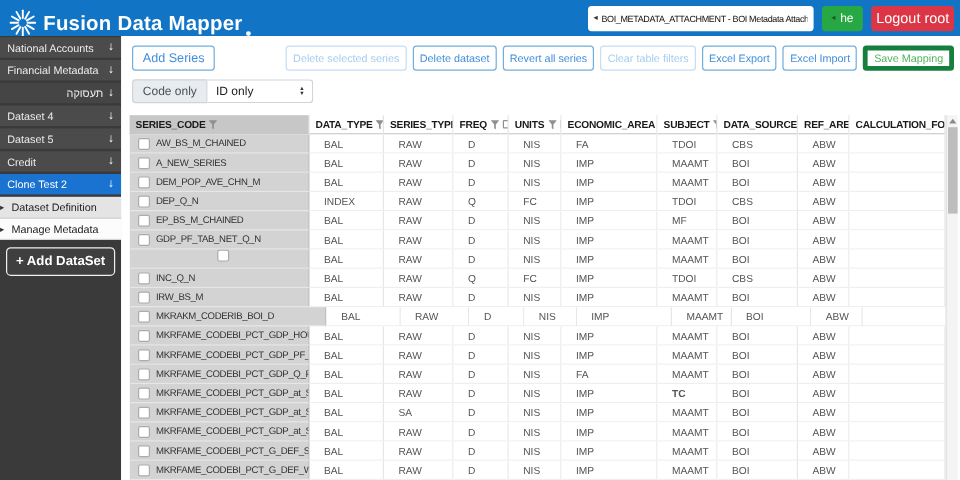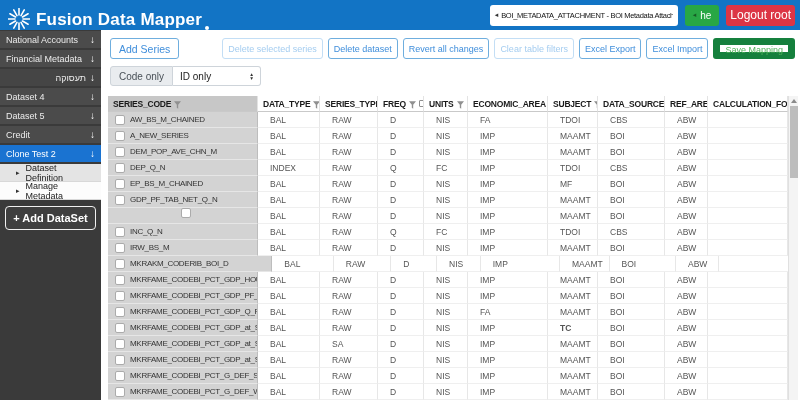--- a/index.html
+++ b/index.html
@@ -25,38 +25,38 @@
     font-size:12px; padding:0 4px; cursor:pointer; }
 
   
   .sidebar { position:absolute; left:0; top:30px; width:101px; height:370px; background:#3a3a3a; }
   .ds-item { height:17px; margin:1px 0 2px 0; background:#4b4b4b; color:#ececec; font-size:9px;
     display:flex; align-items:center; justify-content:space-between; padding:0 6px; cursor:pointer; }
   .ds-item .ds-arrow { color:#fff; font-size:10px; font-weight:bold; line-height:1; }
   .ds-item.rtl { justify-content:flex-end; gap:4px; background:#454545; }
   .ds-item.selected { background: var(--selected-item-blue,#1a73d1); color:#fff; }
   .sub-item { height:18px; font-size:9px; color:#222; display:flex; align-items:center; gap:6px;
-    padding:0 6px 0 16px; cursor:pointer; border-bottom:1px solid #d8d8d8; }
+    padding:0 6px 0 0; cursor:pointer; border-bottom:1px solid #d8d8d8; }
   .sub-item .caret { font-size:7px; color:#333; }
   .sub-item.active { background:#e4e4e4; }
   .sub-item:not(.active) { background:#fcfcfc; }
   .add-dataset { margin:6px 5px 0 5px; height:24px; width:91px; background:#3f3f3f; color:#fff;
     border:1px solid #f0f0f0; border-radius:4px; font-size:11px; font-weight:bold;
     display:flex; align-items:center; justify-content:center; cursor:pointer; font-family:"Liberation Sans",sans-serif; }
 
   
   .main { position:absolute; left:101px; top:30px; width:699px; height:370px; background:#fff; }
   .btn { background:#fff; border-radius:3px; font-family:"Liberation Sans",sans-serif; cursor:pointer; white-space:nowrap; }
   .btn-add-series { position:absolute; left:9px; top:8px; height:21px; padding:0 8px; font-size:10.5px;
     color: var(--primary-button-blue,#3f8edb); border:1px solid #6faede; background:#fff; border-radius:3px; cursor:pointer; }
   .toolbar-right { position:absolute; right:5px; top:8px; display:flex; gap:5px; }
   .toolbar-right .btn { height:21px; padding:0 5px; font-size:9px; }
   .btn.blue { color: var(--primary-button-blue,#3f8edb); border:1px solid #6faede; }
   .btn.blue.disabled { color:#a5cdf0; border-color:#c3def5; cursor:default; }
-  .btn.green { color: var(--save-green,#52b35c); border:7px solid #15803d; }
+  .btn.green { color: var(--save-green,#52b35c); border:4px solid #15803d; }
 
   .code-group { position:absolute; left:9px; top:36px; height:20px; display:flex; }
   .code-label { background:#e9ecef; border:1px solid #ced4da; border-radius:3px 0 0 3px;
     font-size:10px; color:#495057; display:flex; align-items:center; padding:0 8px; }
   .code-select { background:#fff; border:1px solid #ced4da; border-left:none; border-radius:0 3px 3px 0;
     width:88px; font-size:10px; color:#222; display:flex; align-items:center; justify-content:space-between;
     padding:0 7px; cursor:pointer; }
   .updown { display:flex; flex-direction:column; line-height:4px; font-size:5.5px; color:#333; }
 
   
@@ -160,21 +160,21 @@
       </div>
     </div>
   <button class="add-dataset">+ Add DataSet</button>
 </div>
 
 <div class="main">
   <button class="btn-add-series">Add Series</button>
   <div class="toolbar-right" id="toolbar-actions">
       <button class="btn blue disabled" disabled="">Delete selected series</button>
       <button class="btn blue">Delete dataset</button>
-      <button class="btn blue">Revert all changes</button>
+      <button class="btn blue">Revert all series</button>
       <button class="btn blue disabled" disabled="">Clear table filters</button>
       <button class="btn blue">Excel Export</button>
       <button class="btn blue">Excel Import</button>
       <button class="btn green">Save Mapping</button>
     </div>
 
   <div class="code-group">
     <span class="code-label">Code only</span>
     <div class="code-select">
       <span>ID only</span>

